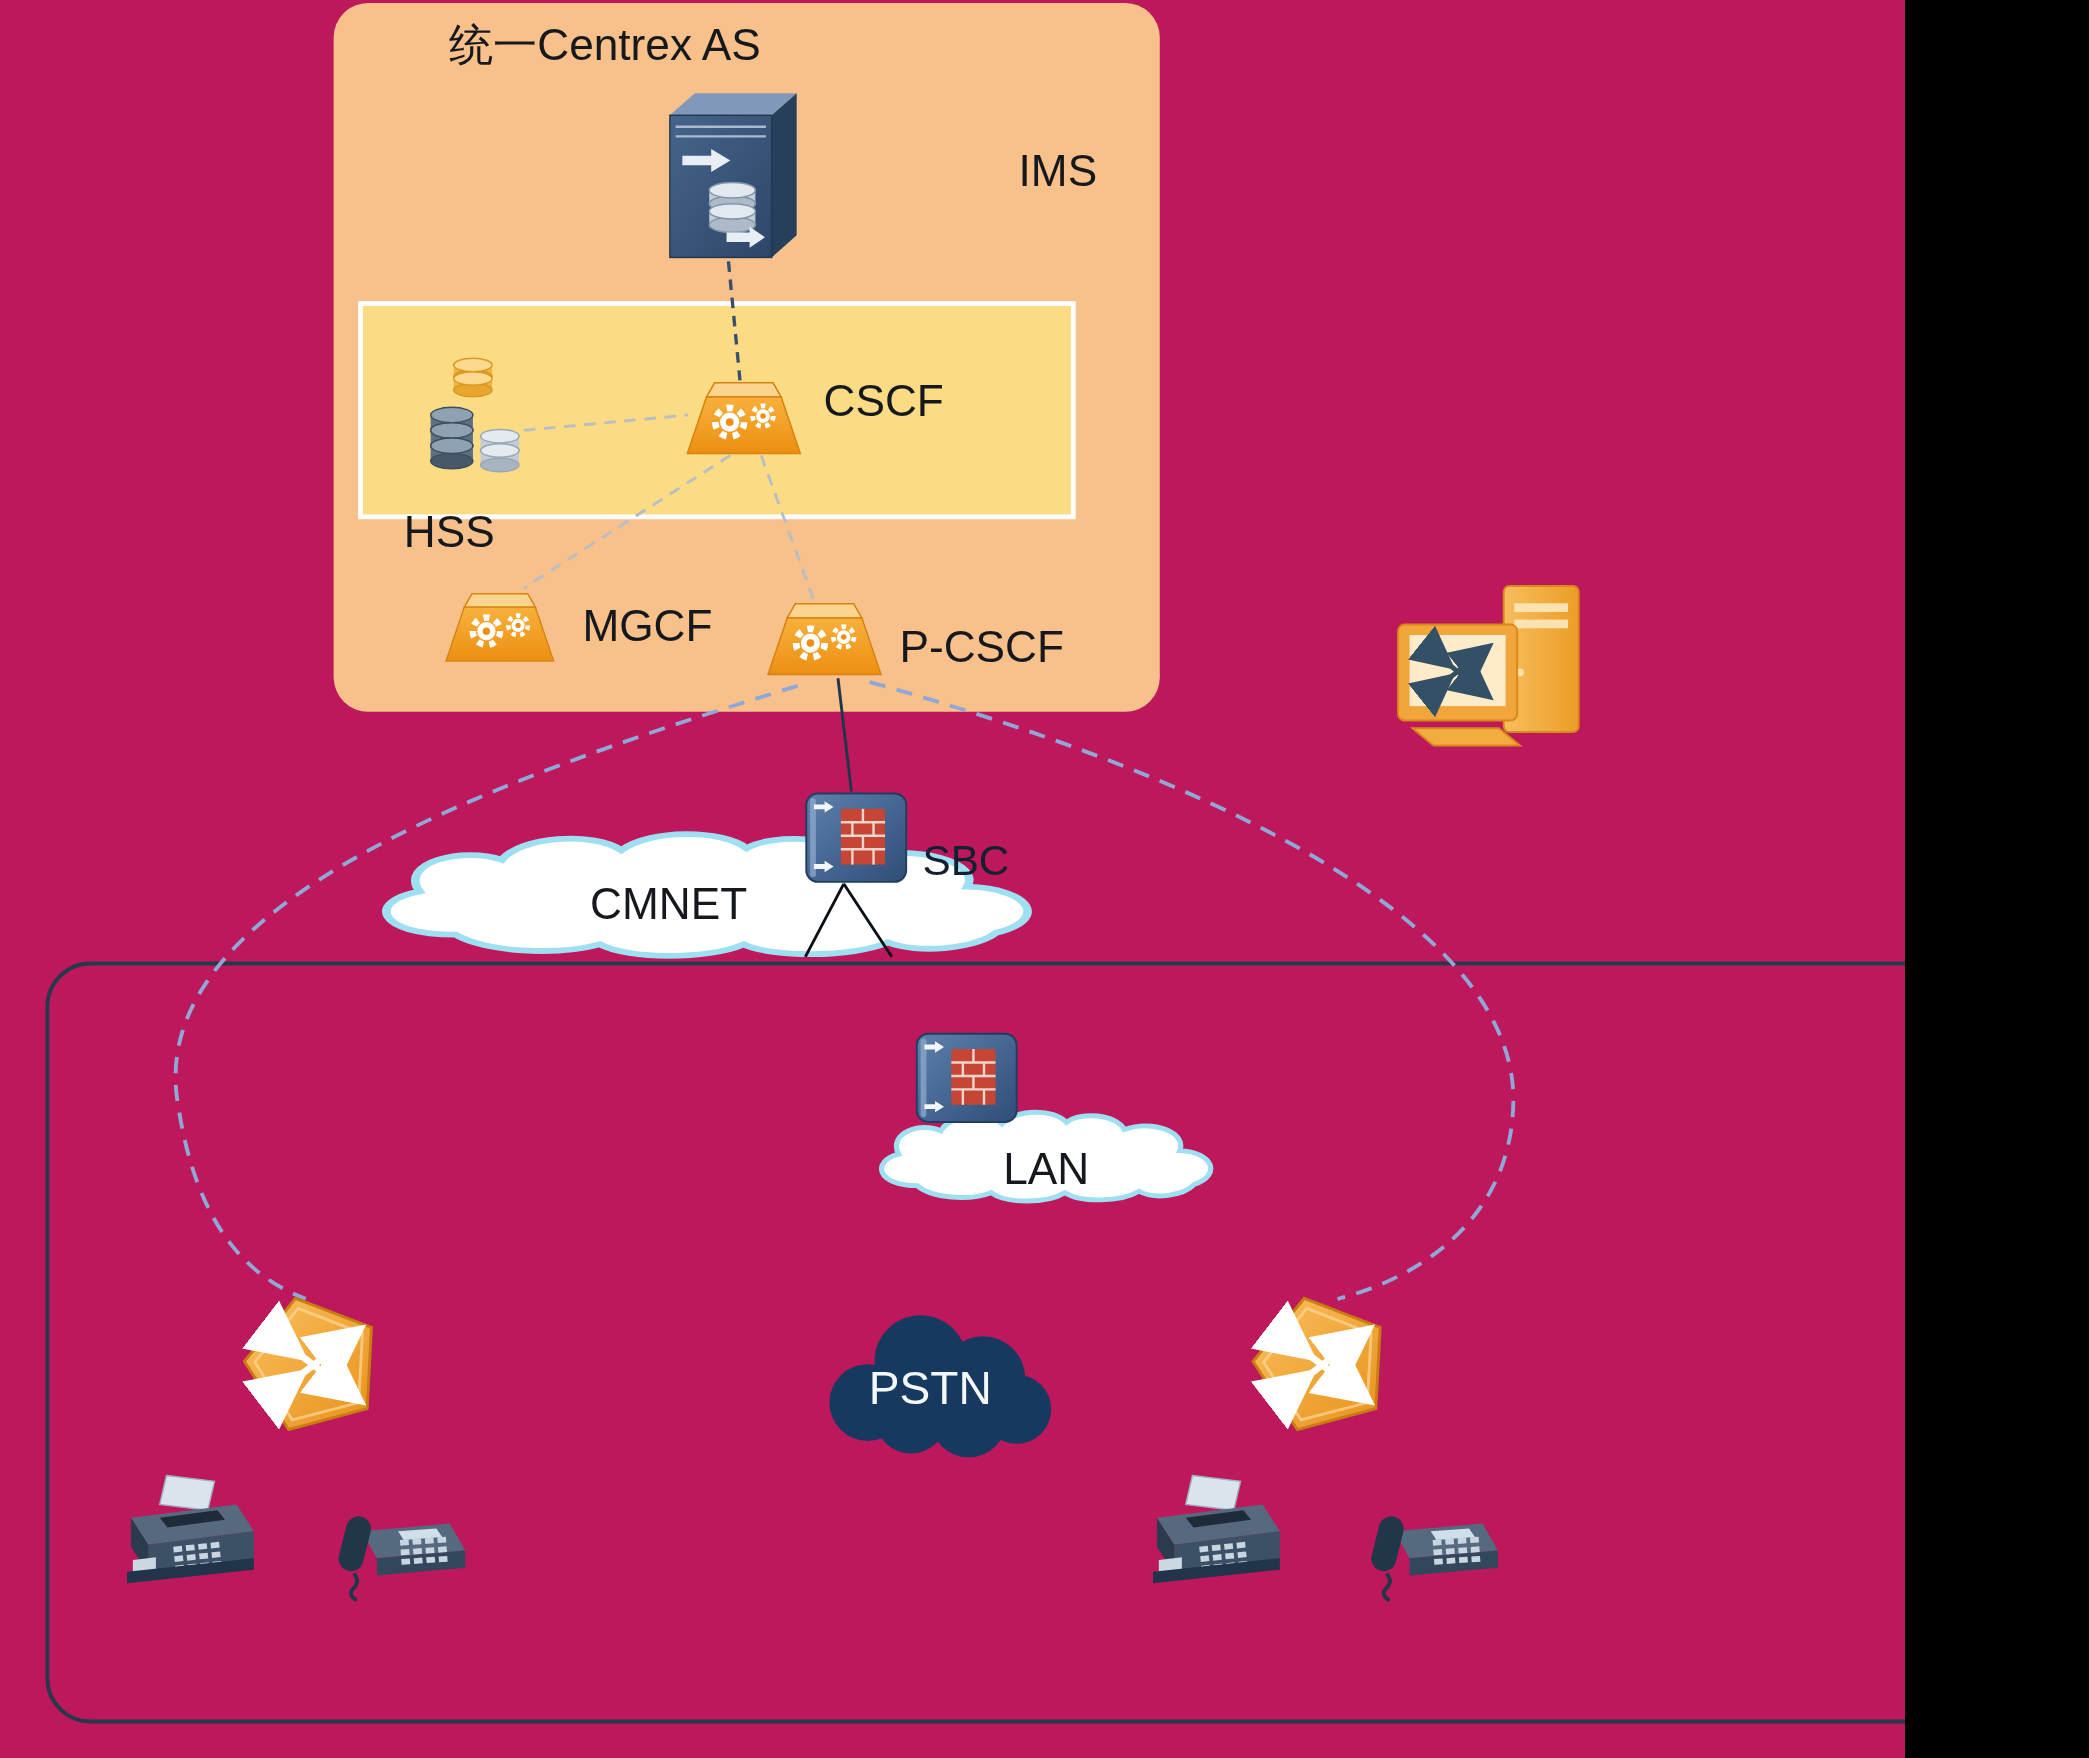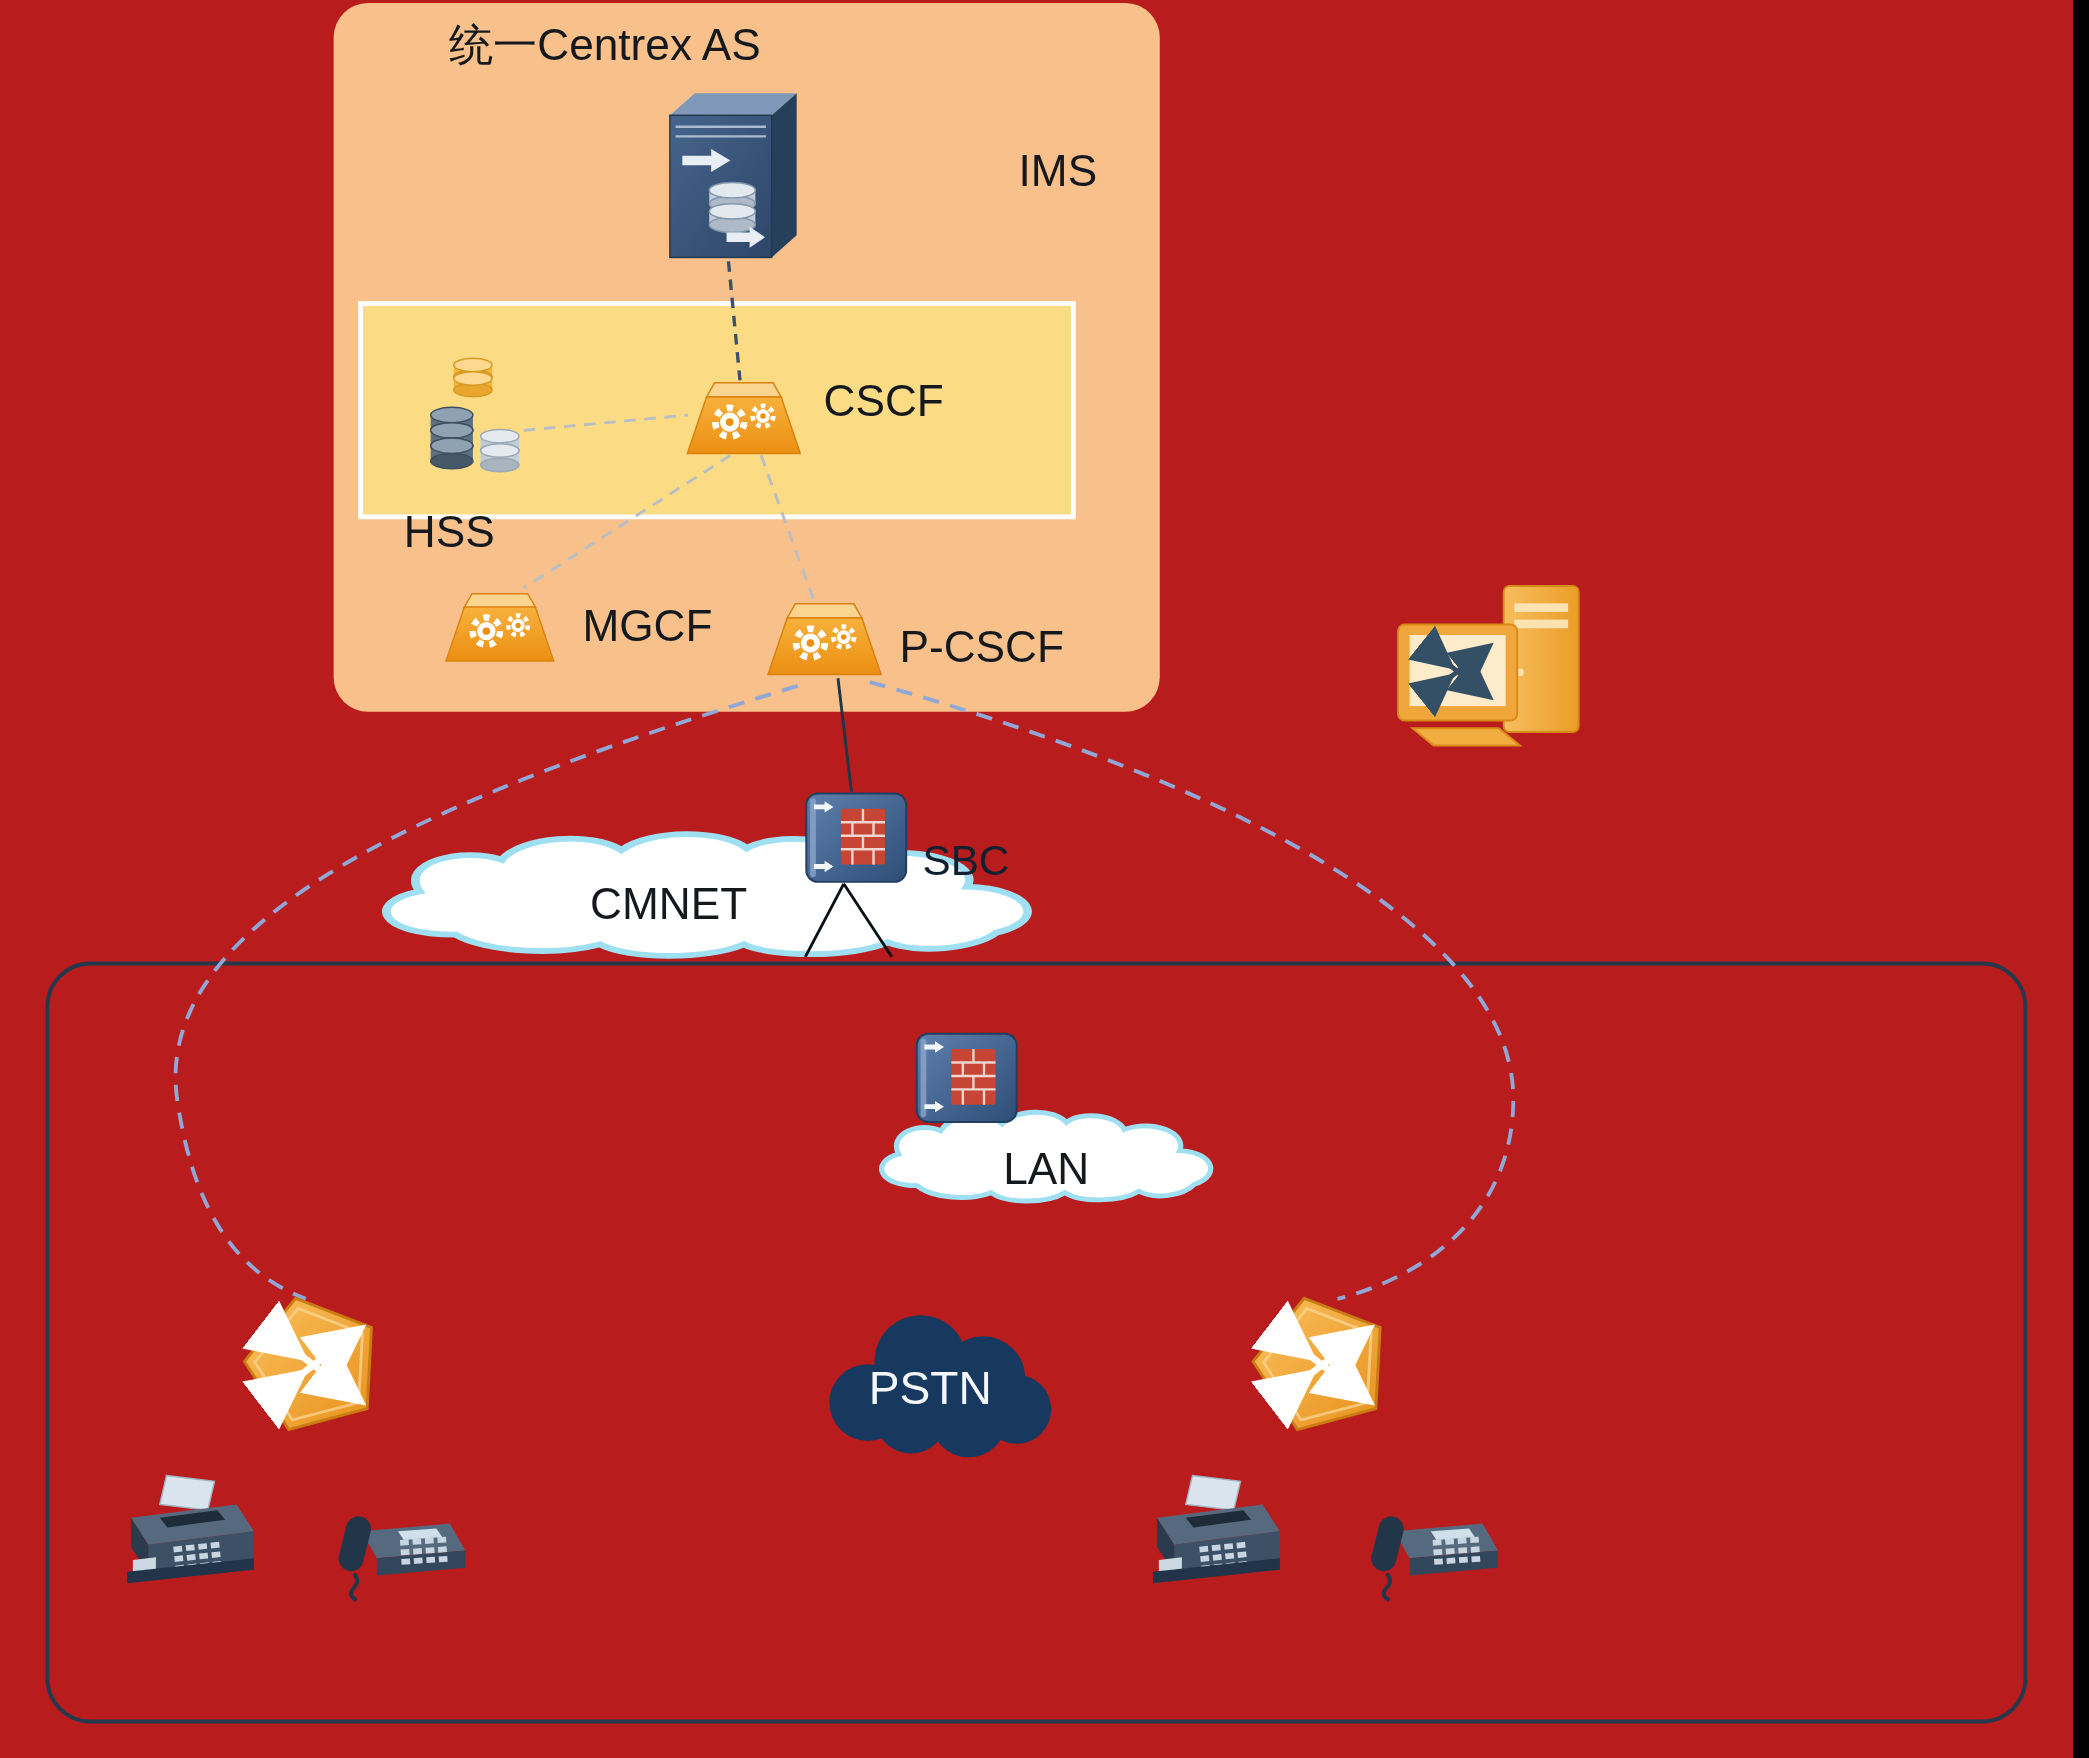--- a/index.html
+++ b/index.html
@@ -1,16 +1,16 @@
 <!DOCTYPE html>
 <html><head>
 <meta charset="utf-8">
 <style>
   html,body{margin:0;padding:0;background:#000;}
-  .stage{position:relative;width:2073px;height:1758px;background:#b91c1c;overflow:hidden;
+  .stage{position:relative;width:1905px;height:1758px;background:#be185d;overflow:hidden;
          font-family:"Liberation Sans","DejaVu Sans",sans-serif;}
   svg{position:absolute;left:0;top:0;}
   text{font-family:"Liberation Sans","DejaVu Sans",sans-serif;}
   .lbl{font-size:46px;fill:#15191e;}
   .lbl-dark{font-size:44px;fill:#10202f;}
   .lbl-white{font-size:48px;fill:#f4f8fb;}
 </style>
 </head>
 <body>
 

